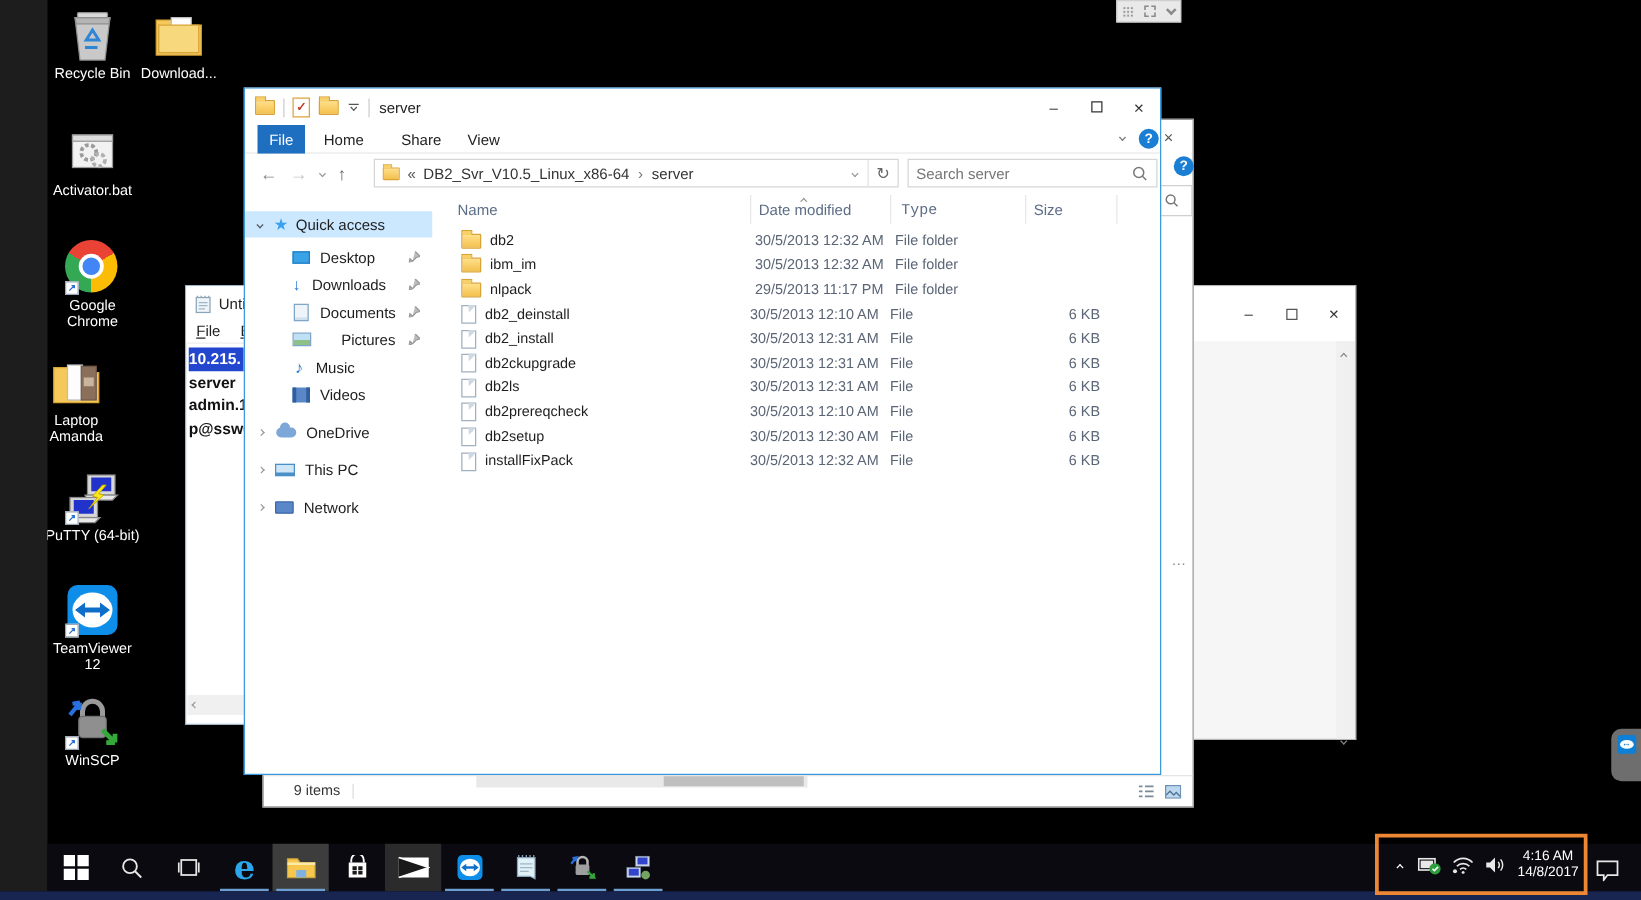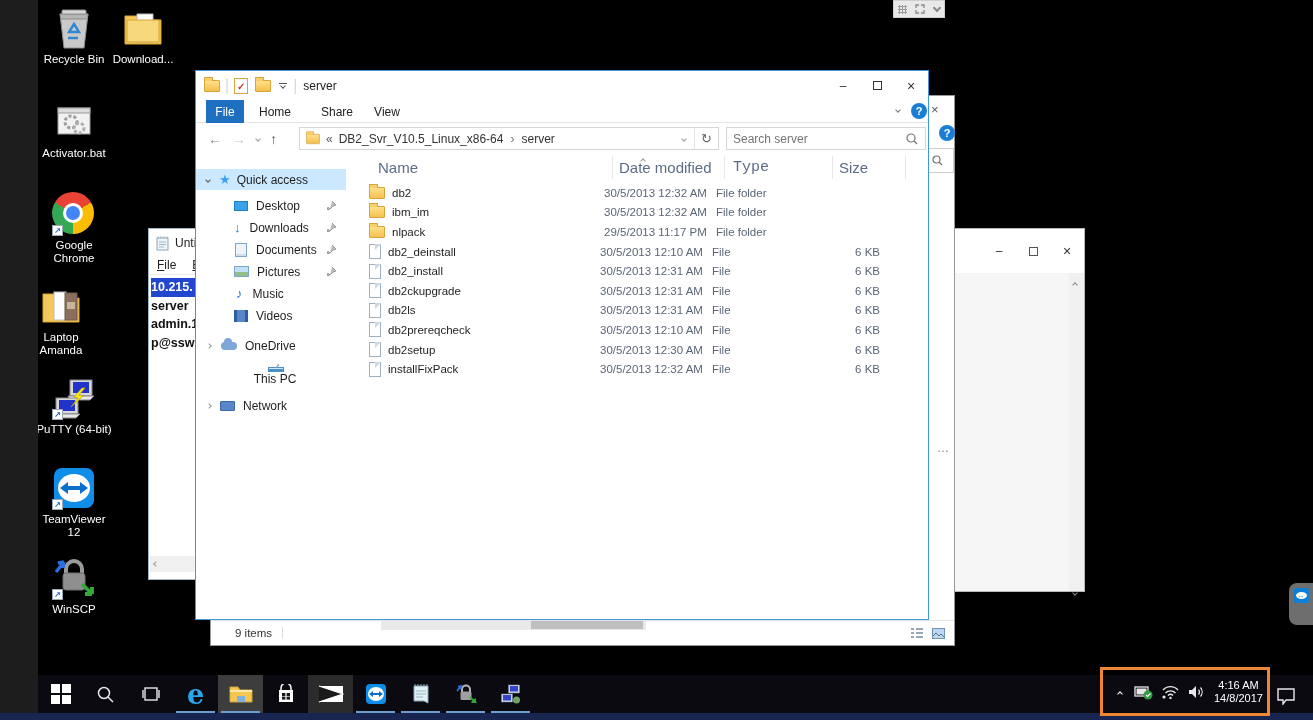--- a/index.html
+++ b/index.html
@@ -37,21 +37,21 @@
   .tab{position:absolute;top:0;height:23px;display:flex;align-items:center;justify-content:center;font-size:12px;color:#222;}
   .tab.file{background:#1e6fc0;color:#fff;}
   .addrrow{position:absolute;left:0;top:52px;right:0;height:31px;background:#fff;display:flex;align-items:center;}
   .addrbox{position:absolute;left:103px;top:4px;width:420px;height:23px;border:1px solid #d6d6d6;background:#fff;display:flex;align-items:center;font-size:12px;color:#333;}
   .searchbox{position:absolute;left:530px;top:4px;width:200px;height:23px;border:1px solid #d6d6d6;background:#fff;display:flex;align-items:center;}
   .searchbox input{border:none;outline:none;flex:1;font-size:12px;color:#7f1d1d;padding:0 6px;background:transparent;}
   .navpane{position:absolute;left:0;top:83px;width:150px;bottom:22px;background:#fff;font-size:12px;color:#1e1e1e;}
   .navrow{position:absolute;left:0;right:0;height:21px;display:flex;align-items:center;}
   .navrow .pin{margin-left:auto;margin-right:10px;}
   .filearea{position:absolute;left:150px;top:83px;right:1px;bottom:22px;background:#fff;overflow:hidden;}
-  .hdrrow{position:absolute;left:12px;top:2px;height:23px;display:flex;font-size:15px;color:#5c6d87;align-items:center;}
+  .hdrrow{position:absolute;left:0;top:2px;height:23px;display:flex;font-size:12px;color:#5c6d87;align-items:center;}
   .hcell{display:flex;align-items:center;border-right:1px solid #e7e7e7;height:100%;}
   .rows{position:absolute;left:0;top:29px;right:0;}
   .row{display:flex;align-items:center;height:19.6px;font-size:11.5px;color:#1e1e1e;}
   .row .rico{margin-left:23px;}
   .row .c-name{margin-left:7px;width:212px;white-space:nowrap;overflow:hidden;}
   .row .c-date{width:112px;color:#5a6576;}
   .row .c-type{width:108px;color:#5a6576;}
   .row .c-size{width:60px;text-align:right;color:#5a6576;}
   .statusbar{position:absolute;left:0;bottom:0;right:0;height:22px;border-top:1px solid #e5e5e5;background:#fff;display:flex;align-items:center;font-size:11.5px;color:#333;}
   .viewtoggle{width:16px;height:14px;border:1px solid transparent;display:flex;align-items:center;justify-content:center;}
@@ -356,41 +356,41 @@
       </div>
       <div class="navrow" style="top:85px;">
         <span style="margin-left:39px;width:12px;height:14px;background:#eef4fa;border:1px solid #7fa6c8;box-shadow:inset 0 -2px 0 #cfe0ef;"></span>
         <span style="margin-left:9px;">Documents</span>
         <svg class="pin" width="9" height="9" viewBox="0 0 9 9">
             <path d="M5 0 L9 4 L6 5 L3 8 M3 8 L0 9 L1 6 Z M3 8 L1 6" stroke="#9a9a9a" fill="#bdbdbd"></path>
           </svg>
       </div>
       <div class="navrow" style="top:107px;">
         <span style="margin-left:38px;width:15px;height:11px;background:linear-gradient(#bfe0f5 55%,#8fc08a 55%);border:1px solid #7fa6c8;"></span>
-        <span style="margin-left:8px;">Pictures</span>
+        <span style="margin-left:24px;">Pictures</span>
         <svg class="pin" width="9" height="9" viewBox="0 0 9 9">
             <path d="M5 0 L9 4 L6 5 L3 8 M3 8 L0 9 L1 6 Z M3 8 L1 6" stroke="#9a9a9a" fill="#bdbdbd"></path>
           </svg>
       </div>
       <div class="navrow" style="top:129px;">
         <span style="margin-left:40px;color:#1f76d3;font-size:13px;">♪</span>
         <span style="margin-left:10px;">Music</span>
       </div>
       <div class="navrow" style="top:151px;">
         <span style="margin-left:38px;width:14px;height:12px;background:#5a87c8;border-left:3px solid #2f5f9e;border-right:3px solid #2f5f9e;"></span>
         <span style="margin-left:8px;">Videos</span>
       </div>
       <div class="navrow" style="top:181px;">
         <span class="chev right sm" style="margin-left:11px;border-color:#999;"></span>
         <span style="margin-left:10px;width:16px;height:8px;background:#7da7d8;border-radius:6px;position:relative;">
             <span style="position:absolute;left:3px;top:-4px;width:8px;height:8px;border-radius:50%;background:#7da7d8;"></span>
           </span>
         <span style="margin-left:8px;text-align:center;">OneDrive</span>
       </div>
-      <div class="navrow" style="top:211px;flex-direction:column;">
+      <div class="navrow" style="top:211px;">
         <span class="chev right sm" style="margin-left:11px;border-color:#999;"></span>
         <span style="margin-left:9px;width:16px;height:10px;background:#cfe6f7;border:1px solid #4a90c8;border-bottom-width:3px;"></span>
         <span style="margin-left:8px;">This PC</span>
       </div>
       <div class="navrow" style="top:241px;">
         <span class="chev right sm" style="margin-left:11px;border-color:#999;"></span>
         <span style="margin-left:9px;width:15px;height:10px;background:#5a87c8;border:1px solid #3a67a8;border-radius:1px;"></span>
         <span style="margin-left:8px;">Network</span>
       </div>
     </div>

